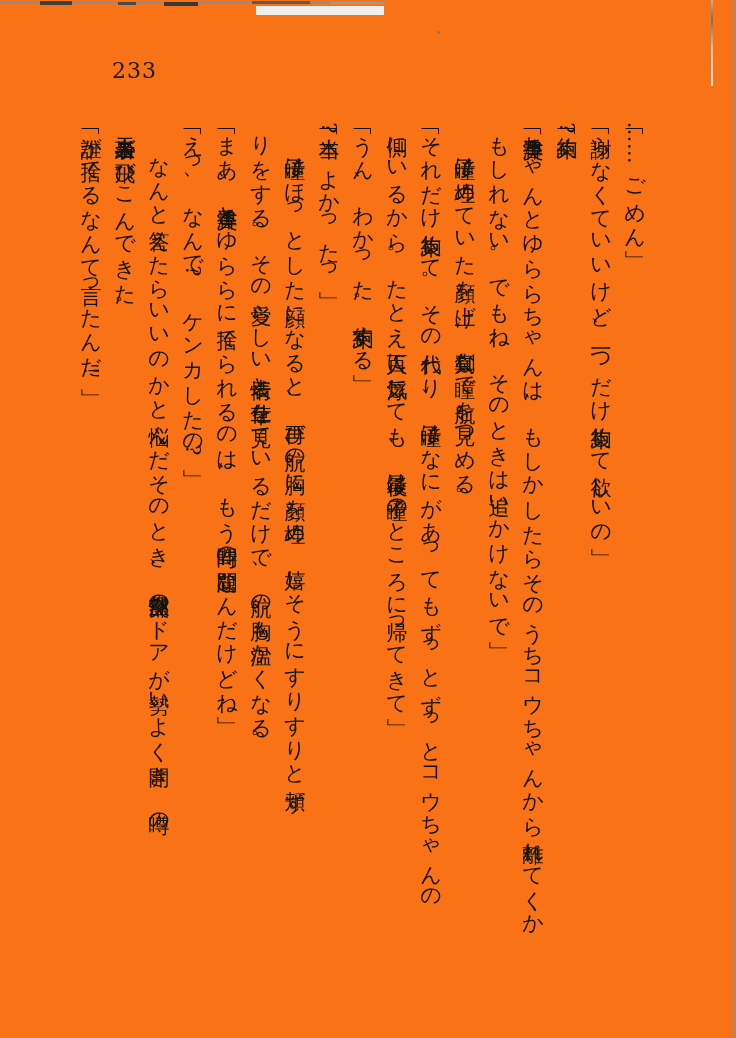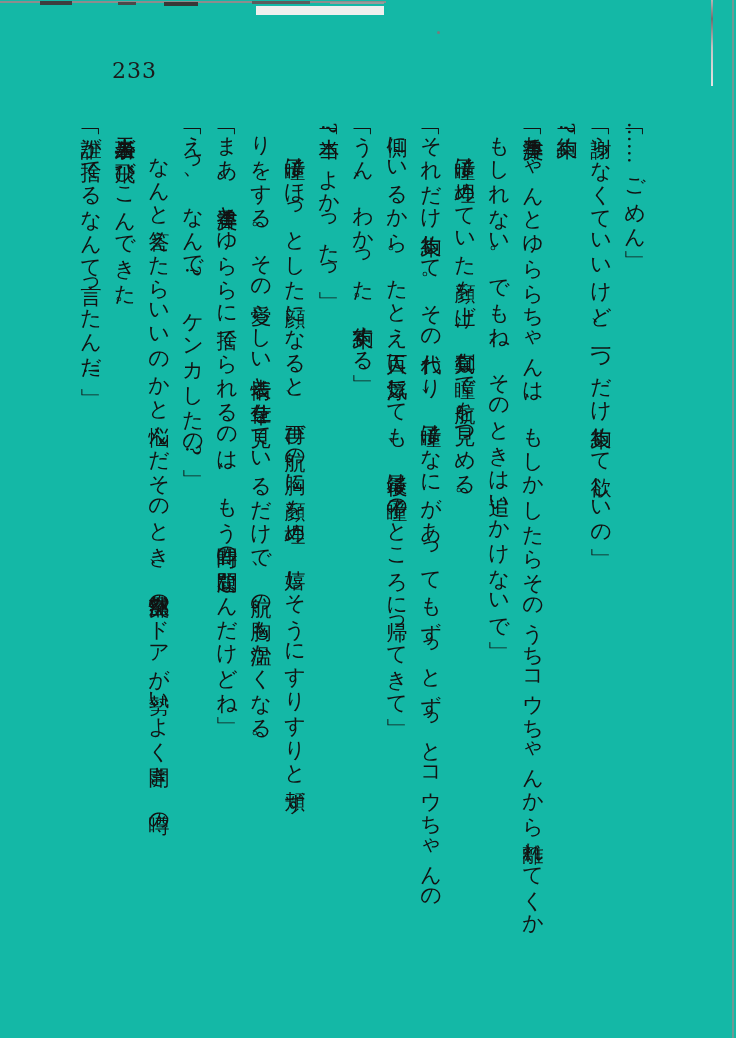--- a/index.html
+++ b/index.html
@@ -10,21 +10,21 @@
     width: 736px;
     height: 1038px;
     position: relative;
     background: #fcfcfa;
     overflow: hidden;
     font-family: "DejaVu Serif", serif;
   }
   .book-page {
     position: absolute;
     inset: 0;
-    background: #14b8a6;
+    background: #f97316;
     padding-left: 15px;
   }
   .page-number {
     position: absolute;
     left: 112px;
     top: 58px;
     font-size: 22px;
     letter-spacing: 1px;
     color: #1b1b1b;
     font-family: "DejaVu Serif", serif;

